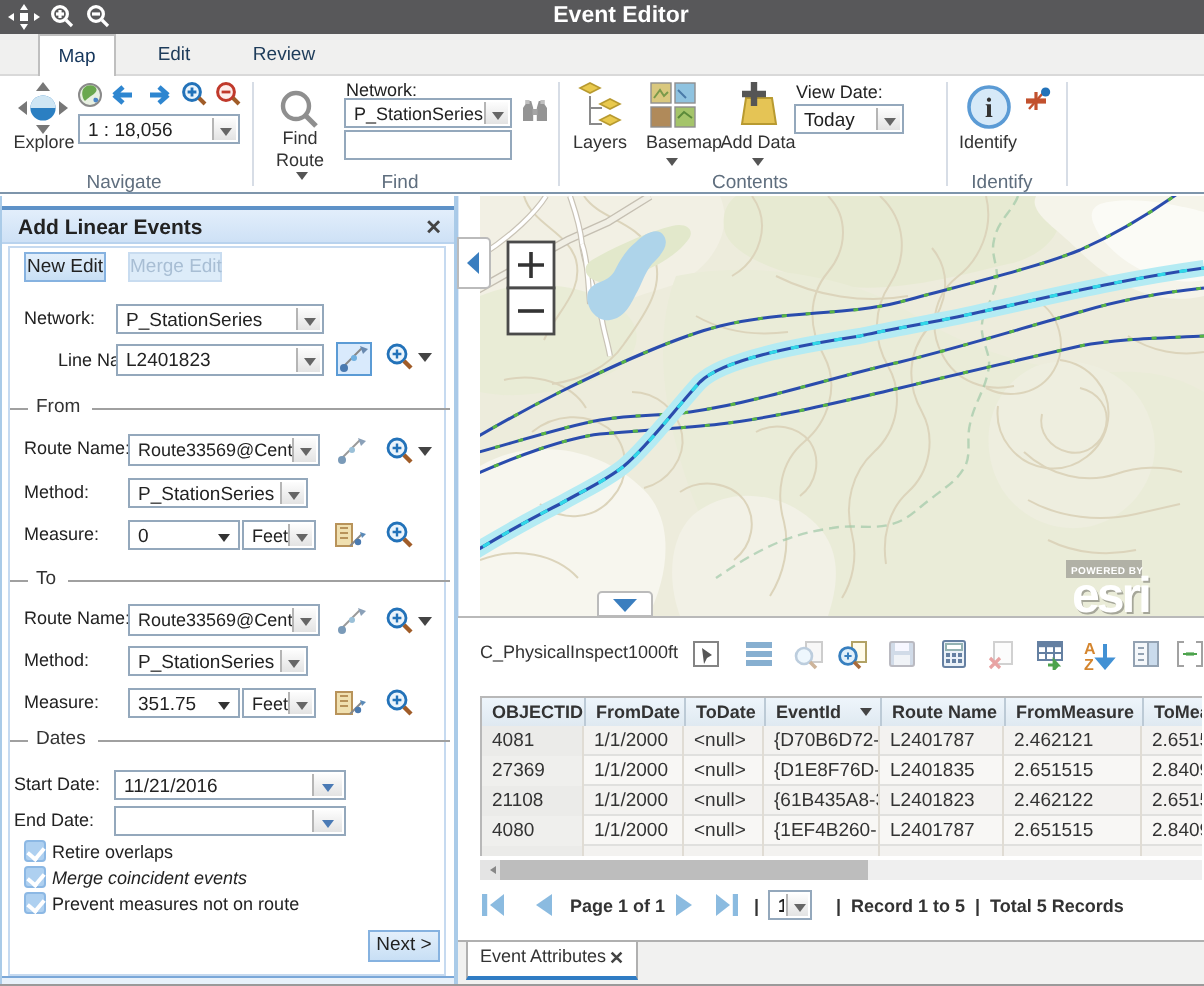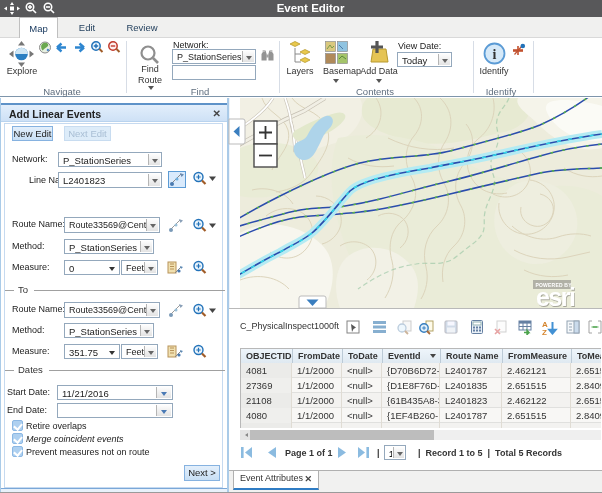--- a/index.html
+++ b/index.html
@@ -109,20 +109,24 @@
         <circle cx="58" cy="5" r="4.2"></circle>
       </g>
       <path d="M61.5 8l3 3" stroke="#a05c28" stroke-width="2"></path>
       <path d="M55.8 5h4.4M58 2.8v4.4" stroke="#2272b9" stroke-width="1.4"></path>
   <g stroke="#c0392b" stroke-width="1.5" fill="#fdeeec">
         <circle cx="75" cy="5" r="4.2"></circle>
       </g>
       <path d="M78.5 8l3 3" stroke="#a05c28" stroke-width="2"></path>
       <path d="M72.8 5h4.4" stroke="#c0392b" stroke-width="1.4"></path>
  </svg>
+ <div class="combo" style="left:39px;top:19px;width:81px;height:15px;">
+      <div class="tx">1 : 18,056</div>
+      <div class="dd"></div>
+    </div>
 
  <svg class="abs" style="left:139px;top:6px" width="22" height="22" viewBox="0 0 22 22">
   <circle cx="9" cy="9" r="6.5" stroke="#8f8f8f" stroke-width="2.2" fill="none"></circle>
       <line x1="14" y1="14" x2="19" y2="19" stroke="#8f8f8f" stroke-width="2.6"></line>
  </svg>
  <div class="blabel" style="left:128px;top:26px;width:44px;line-height:11px;">Find<br>Route</div>
  <div class="abs" style="left:148px;top:48px;width:0;height:0;border:3px solid transparent;border-top:4px solid #555;"></div>
  <div class="lbl" style="left:173px;top:2px;">Network:</div>
  <div class="combo" style="left:172px;top:11px;width:84px;height:15px;font-size:9px;">
       <div class="tx">P_StationSeries</div>
@@ -191,21 +195,21 @@
   <circle cx="10.8" cy="3" r="2.3" fill="#2272b9"></circle>
  </svg>
 </div>
 <div id="panel">
  <div id="phead">
       <div class="t">Add Linear Events</div>
       <div class="x">✕</div>
     </div>
  <div class="abs" style="left:3px;top:25px;width:219px;height:365px;border:1px solid #c6daf0;"></div>
  <div class="btn on" style="left:11px;top:28px;width:41px;height:15px;line-height:13px;">New Edit</div>
- <div class="btn off" style="left:63px;top:28px;width:47px;height:15px;line-height:13px;">Next Edit</div>
+ <div class="btn off" style="left:63px;top:28px;width:47px;height:15px;line-height:13px;">Merge Edit</div>
  <div class="lbl" style="left:11px;top:56px;">Network:</div>
  <div class="combo" style="left:57px;top:54px;width:104px;height:15px;">
       <div class="tx">P_StationSeries</div>
       <div class="dd"></div>
     </div>
  <div class="lbl" style="left:28px;top:77px;">Line Name:</div>
  <div class="combo" style="left:57px;top:74px;width:104px;height:16px;">
       <div class="tx">L2401823</div>
       <div class="dd"></div>
     </div>
@@ -215,20 +219,25 @@
         <circle cx="3" cy="12" r="2" fill="#4a7ab0"></circle>
         <circle cx="8" cy="7" r="1.5" fill="#70b0e0"></circle>
       </svg></div>
  <div class="icbtn" style="left:191px;top:73px;"><svg width="24" height="15" viewBox="0 0 24 15">
         <circle cx="6.5" cy="6" r="4.5" fill="#eaf4fc" stroke="#2272b9" stroke-width="1.4"></circle>
         <path d="M10 9.5l3.5 3.5" stroke="#a05c28" stroke-width="2.2"></path>
         <path d="M4.3 6h4.4M6.5 3.8v4.4" stroke="#2272b9" stroke-width="1.2"></path>
         <path d="M17 5.5h7l-3.5 4.5z" fill="#444"></path>
       </svg></div>
 
+ <div class="sect" style="top:101px;">
+      <div class="ln" style="left:0;width:9px;"></div>
+      <div class="tt" style="left:13px;">From</div>
+      <div class="ln" style="left:41px;right:0;"></div>
+    </div>
  <div class="lbl" style="left:11px;top:121px;">Route Name:</div>
  <div class="combo" style="left:63px;top:119px;width:96px;height:16px;font-size:9px;">
       <div class="tx">Route33569@Centr</div>
       <div class="dd"></div>
     </div>
  <div class="icbtn" style="left:167px;top:120px;"><svg width="16" height="15" viewBox="0 0 16 15">
         <path d="M2 12L12 2" stroke="#999" stroke-width="1"></path>
         <path d="M11 1l4 1.5-2.5 2.5z" fill="#8aa0b8"></path>
         <circle cx="3" cy="12" r="2" fill="#7a9ab8"></circle>
         <circle cx="8" cy="7" r="1.5" fill="#9ac0d8"></circle>

